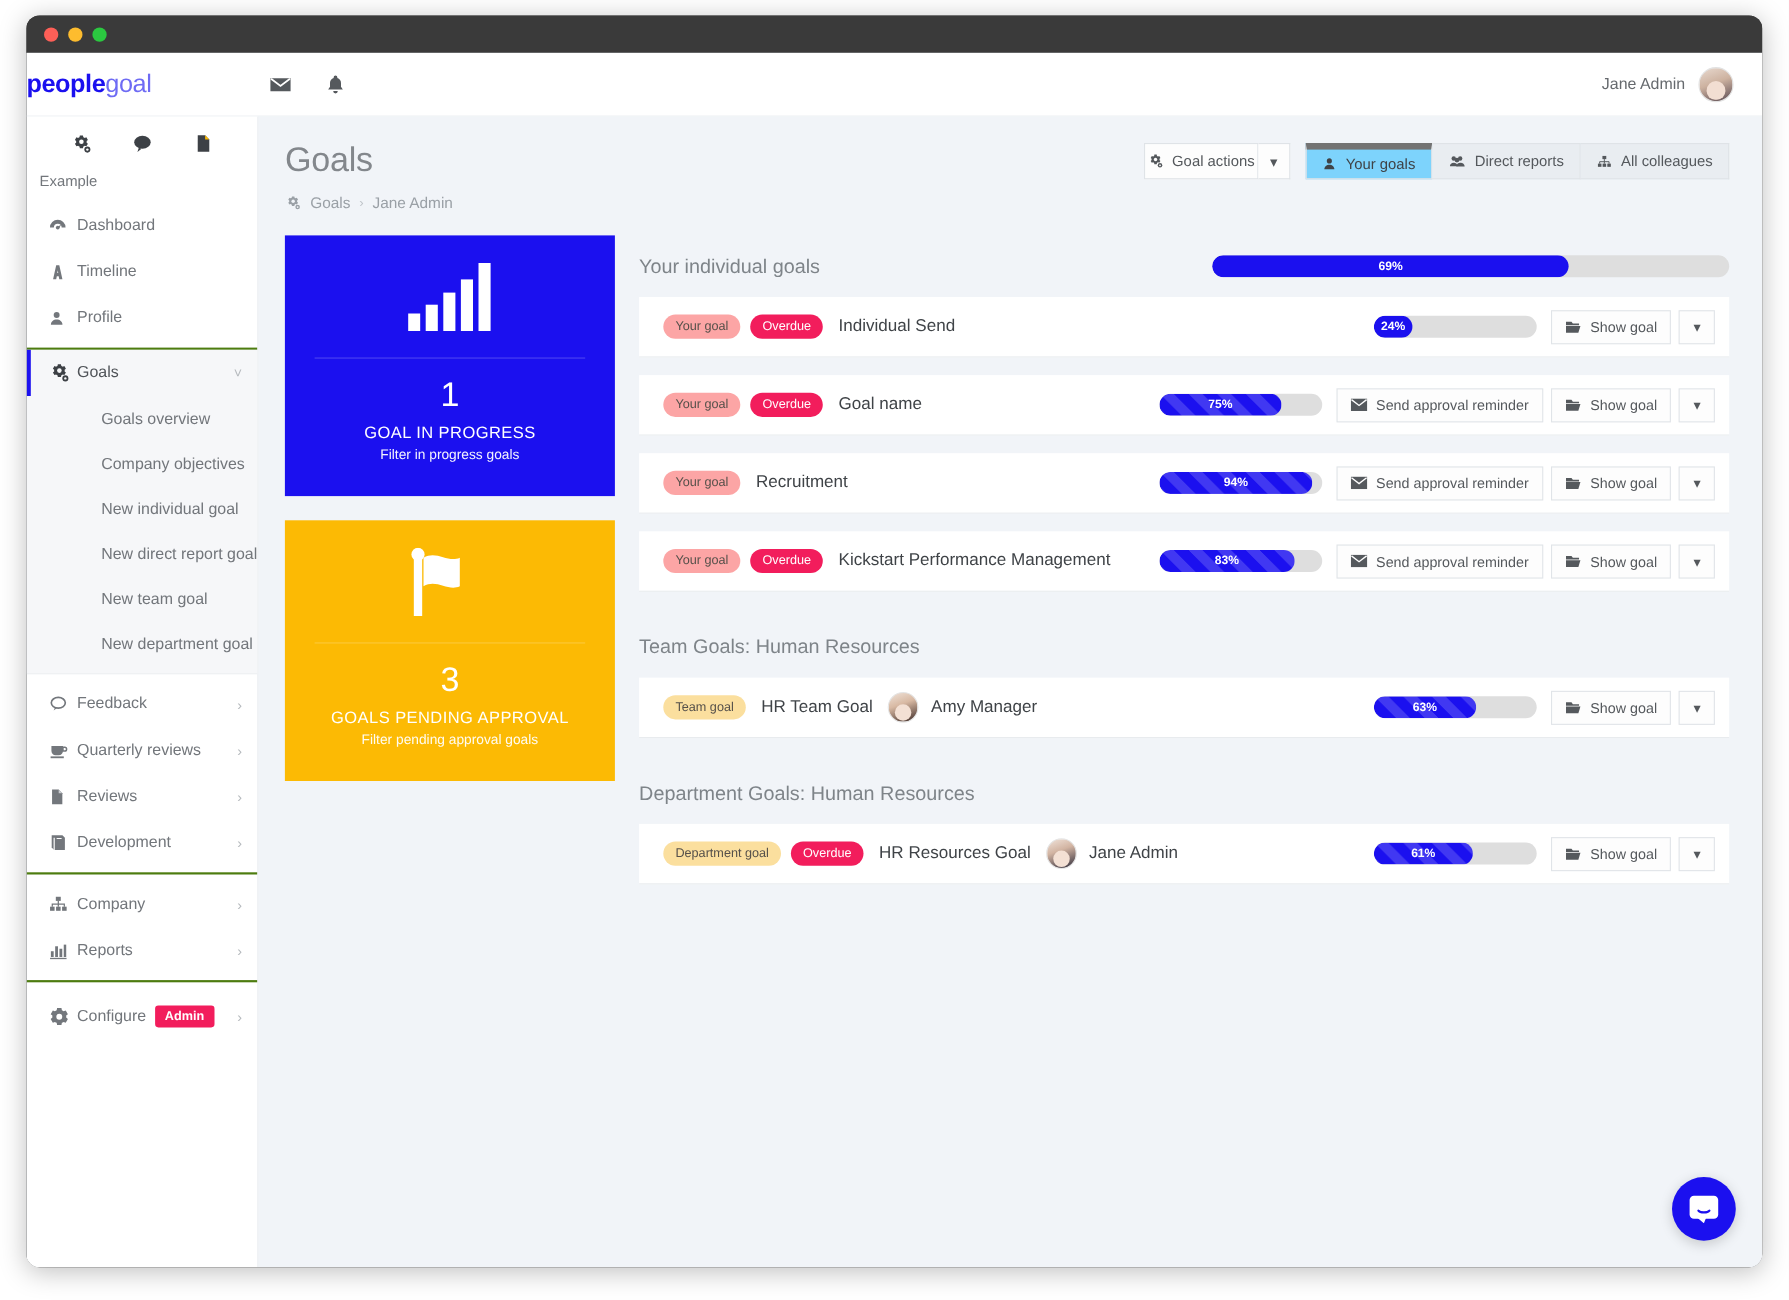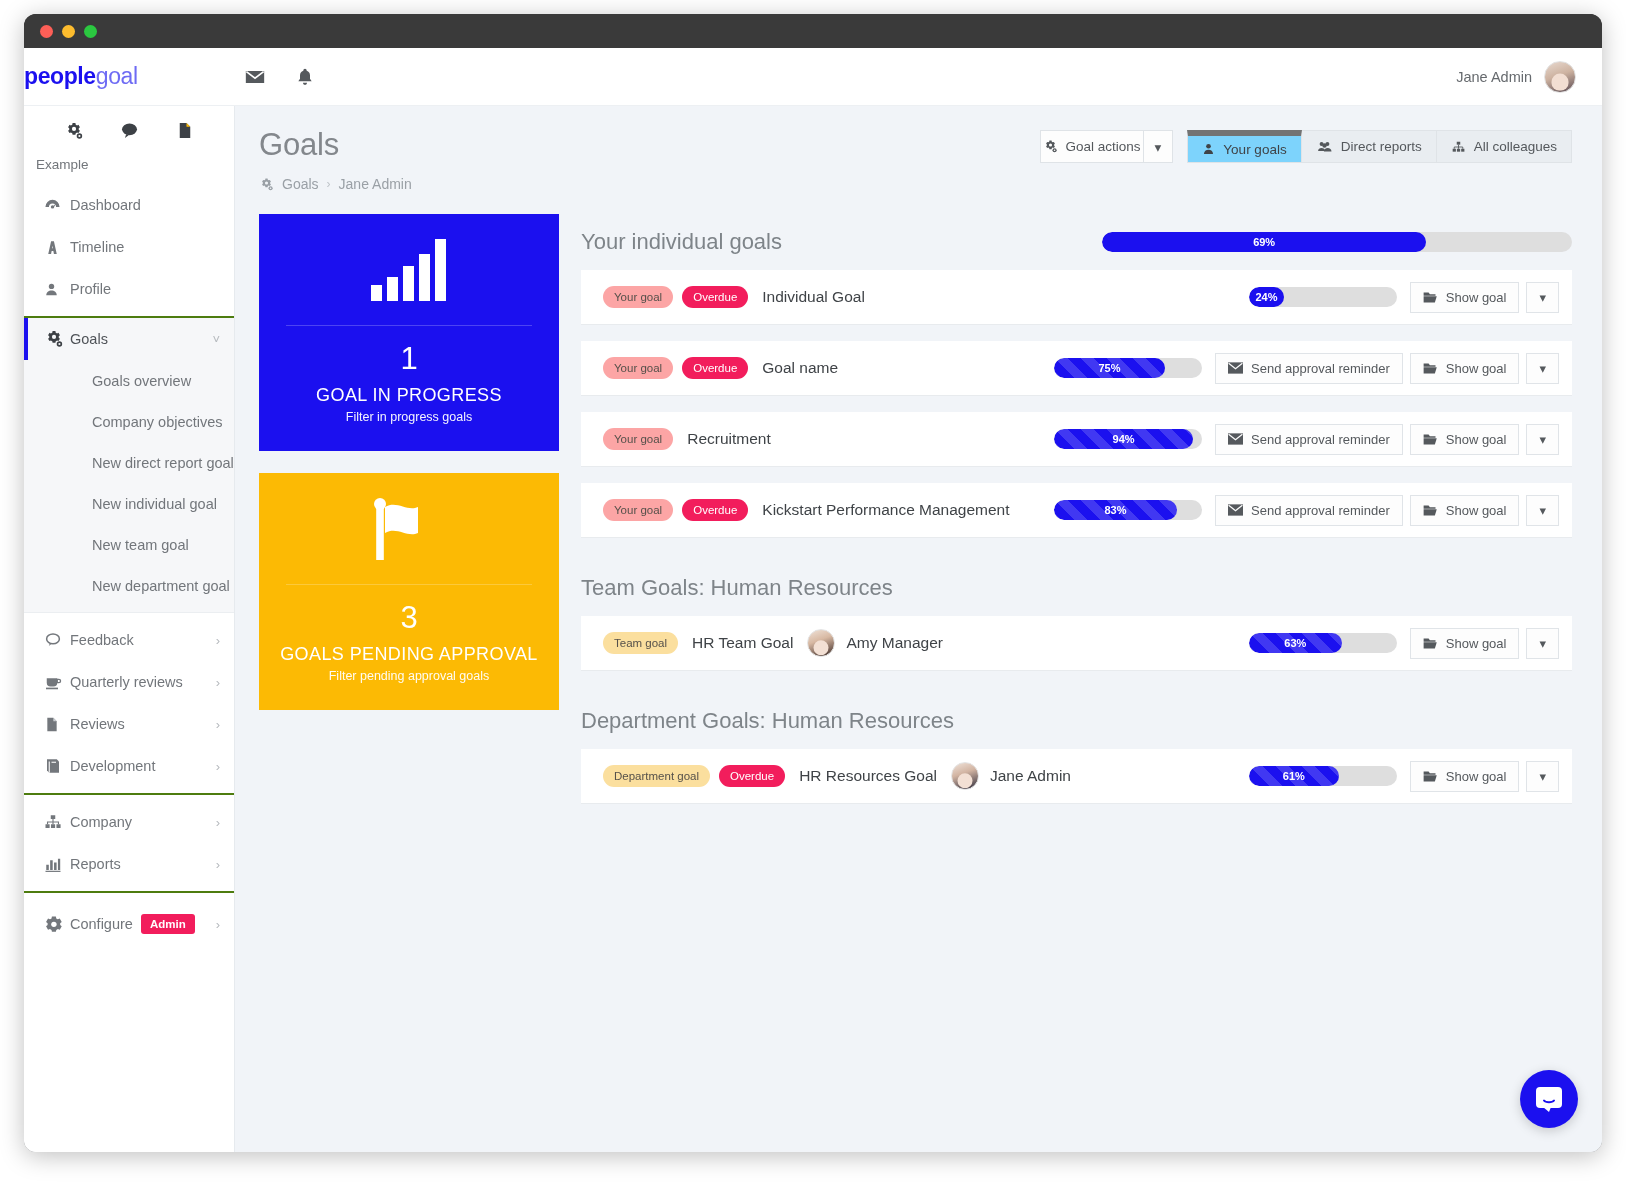--- a/index.html
+++ b/index.html
@@ -214,31 +214,31 @@
     text-align: center;
   }
   .stat-card.blue { background: #1b10ef; }
   .stat-card.yellow { background: #fcba04; margin-top: 22px; }
   .stat-icon {
     flex: 1; display: flex; align-items: center; justify-content: center;
   }
   .stat-sep { width: 82%; height: 1px; background: rgba(255,255,255,0.22); }
   .stat-body { flex: 1; padding-top: 14px; width: 100%; }
   .stat-number { font-size: 31px; font-weight: 300; line-height: 1.25; }
-  .stat-label { font-size: 18px; letter-spacing: 0.4px; margin-top: 6px; }
+  .stat-label { font-size: 15px; letter-spacing: 0.4px; margin-top: 6px; }
   .stat-sub { font-size: 12.5px; margin-top: 4px; opacity: 0.95; }
 
   .goals-col { flex: 1; min-width: 0; }
 
   .section-head {
     display: flex; align-items: center; gap: 20px;
     height: 56px;
   }
   .section-title {
-    font-size: 22px; color: #7e8489; font-weight: normal;
+    font-size: 18px; color: #7e8489; font-weight: normal;
     white-space: nowrap;
   }
   .section-bar { margin-left: auto; width: 470px; }
 
   .progress {
     height: 20px; background: #dedede; border-radius: 10px;
     position: relative; overflow: hidden;
   }
   .progress .fill {
     height: 100%;
@@ -428,22 +428,22 @@
                 <circle cx="18.5" cy="18" r="1.3" fill="#f6f7f9"></circle>
               </svg>
           </span>
           <span class="lbl">Goals</span>
           <span class="chev">˅</span>
         </div>
 
         <div class="subnav">
           <div class="subnav-item">Goals overview</div>
           <div class="subnav-item">Company objectives</div>
+          <div class="subnav-item">New individual goal</div>
           <div class="subnav-item">New direct report goal</div>
-          <div class="subnav-item">New individual goal</div>
           <div class="subnav-item">New team goal</div>
           <div class="subnav-item">New department goal</div>
         </div>
 
         <div class="side-section" style="border-top:1px solid #ebeef1;padding-top:6px;">
           <div class="nav-item">
             <span class="ico">
               <svg width="18" height="18" viewBox="0 0 24 24" fill="none" stroke="currentColor" stroke-width="2">
                   <ellipse cx="12" cy="10.5" rx="8.5" ry="6.5"></ellipse>
                   <path d="M8 16l-1.6 4 4-3.3" fill="currentColor" stroke="none"></path>
@@ -652,21 +652,21 @@
                 <div class="progress">
                   <div class="fill" id="sec0fill" style="width: 69%;">69%</div>
                 </div>
               </div>
             </div>
 
             <div>
               <div class="goal-row">
                 <span class="tag your">Your goal</span>
                 <span class="tag overdue">Overdue</span>
-                <span class="goal-name">Individual Goal</span>
+                <span class="goal-name">Individual Send</span>
                 <div class="row-right">
                   <div class="row-bar">
                     <div class="progress">
                       <div class="fill" id="r0fill" style="width: 24%;">24%</div>
                     </div>
                   </div>
                   <div class="row-btns">
                     <div class="rbtn">
                       <span>
                           <svg width="15" height="13" viewBox="0 0 24 20" fill="#55595d">

